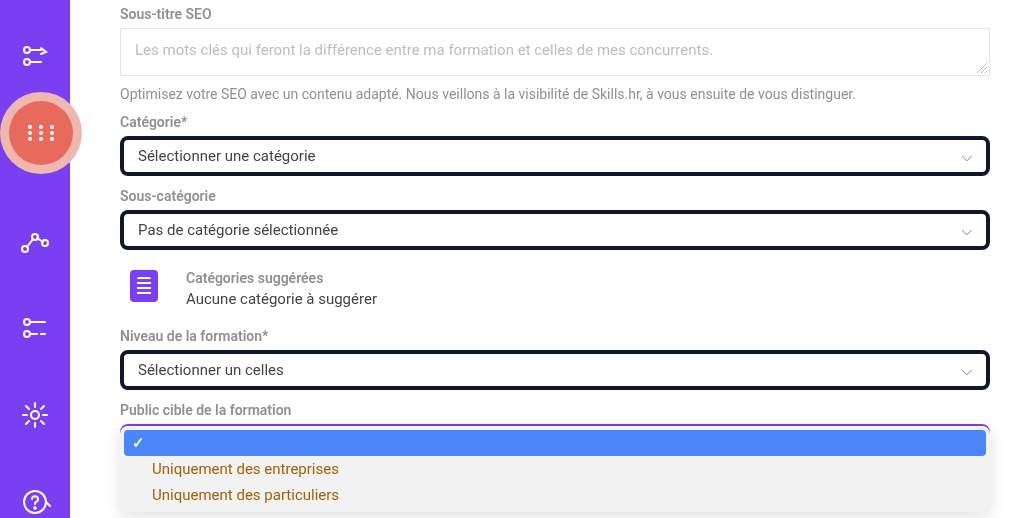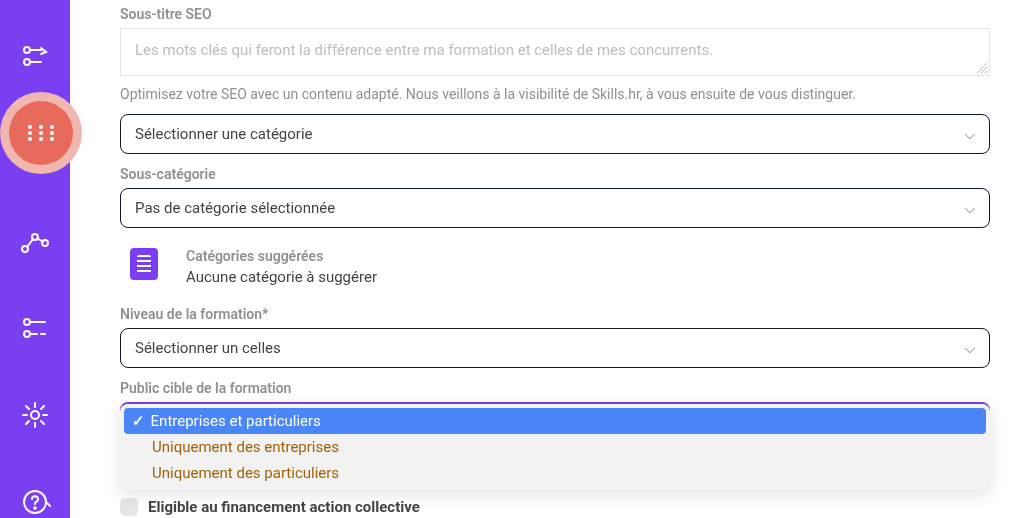--- a/index.html
+++ b/index.html
@@ -74,21 +74,21 @@
   .help-text {
     font-size: 14px;
     color: #909090;
     margin-top: 10px;
     margin-bottom: 10px;
   }
 
   .select-field {
     width: 870px;
     height: 40px;
-    border: 1px solid #0f172a;
+    border: 4px solid #0f172a;
     border-radius: 8px;
     display: flex;
     align-items: center;
     justify-content: space-between;
     padding: 0 14px;
     font-size: 15px;
     color: #444;
     background: #fff;
   }
   .select-field .chevron { color: #888; font-size: 14px; }
@@ -251,20 +251,21 @@
     <div class="textarea-field">
       <span>Les mots clés qui feront la différence entre ma formation et celles de mes concurrents.</span>
       <svg class="resize-handle" viewBox="0 0 10 10">
         <path d="M0 10 L10 0 M4 10 L10 4 M8 10 L10 8" stroke="#BDBDBD" stroke-width="1"></path>
       </svg>
     </div>
     <div class="help-text">Optimisez votre SEO avec un contenu adapté. Nous veillons à la visibilité de Skills.hr, à vous ensuite de vous distinguer.</div>
   </div>
 
   <div class="section">
+    <div class="label">Catégorie*</div>
     <div class="select-field">
       <span>Sélectionner une catégorie</span>
       <span class="chevron">⌵</span>
     </div>
   </div>
 
   <div class="section">
     <div class="label">Sous-catégorie</div>
     <div class="select-field">
       <span>Pas de catégorie sélectionnée</span>
@@ -291,21 +292,20 @@
   </div>
 
   <div class="section" style="position:relative;">
     <div class="label">Public cible de la formation</div>
 
     <div class="public-select-border"></div>
 
     <div class="dropdown-panel" style="top:24px;">
       <div class="dropdown-option selected">
         <span class="checkmark">✓</span>
-        <span>Entreprises et particuliers</span>
       </div>
       <div class="dropdown-option">
         <span style="width:14px;"></span>
         <span>Uniquement des entreprises</span>
       </div>
       <div class="dropdown-option">
         <span style="width:14px;"></span>
         <span>Uniquement des particuliers</span>
       </div>
     </div>

